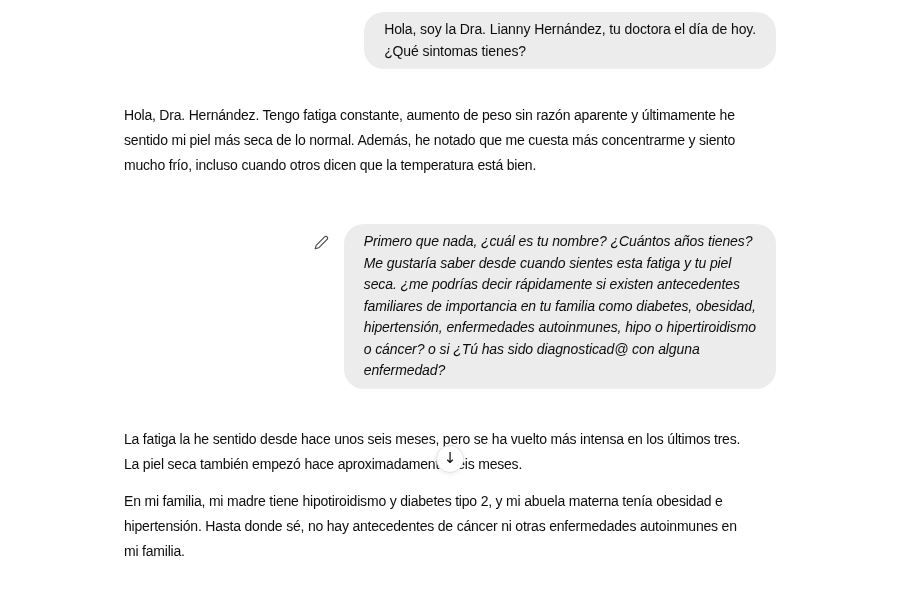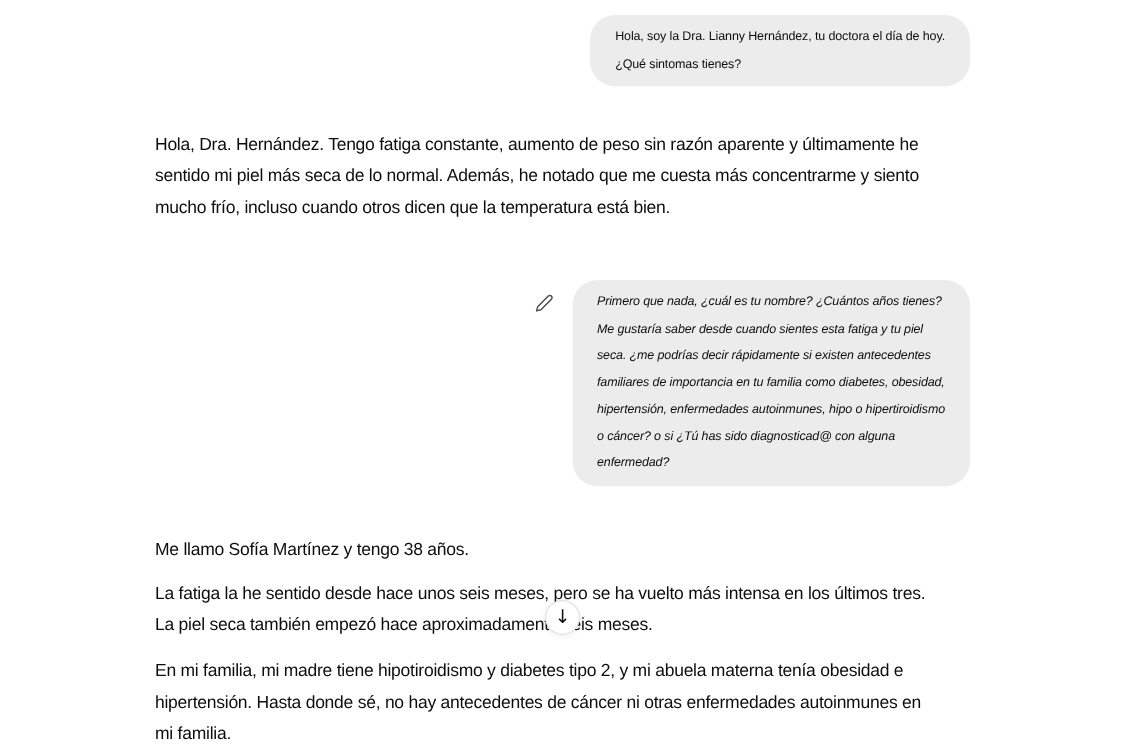--- a/index.html
+++ b/index.html
@@ -22,21 +22,21 @@
   .row.user {
     justify-content: flex-end;
     align-items: flex-start;
   }
   .row.assistant { display: block; }
 
   .bubble {
     background: #ececec;
     border-radius: 20px;
     padding: 7px 20px;
-    font-size: 10px;
+    font-size: 14px;
     line-height: 21.5px;
     letter-spacing: -0.1px;
     white-space: pre-line;
     max-width: 486px;
     text-align: left;
   }
 
   .para {
     margin: 0;
     font-size: 14px;
@@ -116,21 +116,20 @@
     <div class="bubble">Primero que nada, ¿cuál es tu nombre? ¿Cuántos años tienes?
 Me gustaría saber desde cuando sientes esta fatiga y tu piel
 seca. ¿me podrías decir rápidamente si existen antecedentes
 familiares de importancia en tu familia como diabetes, obesidad,
 hipertensión, enfermedades autoinmunes, hipo o hipertiroidismo
 o cáncer? o si ¿Tú has sido diagnosticad@ con alguna
 enfermedad?</div>
   </div>
 
   <div class="row assistant">
-    <p class="para p-name">Me llamo Sofía Martínez y tengo 38 años.</p>
 
     <div class="p-fatigue-wrap">
       <p class="para">La fatiga la he sentido desde hace unos seis meses, pero se ha vuelto más intensa en los últimos tres.
 La piel seca también empezó hace aproximadamente seis meses.</p>
       <button class="scroll-btn" aria-label="Desplazar hacia abajo">
         <span class="arrow">↓</span>
       </button>
     </div>
 
     <p class="para">En mi familia, mi madre tiene hipotiroidismo y diabetes tipo 2, y mi abuela materna tenía obesidad e

